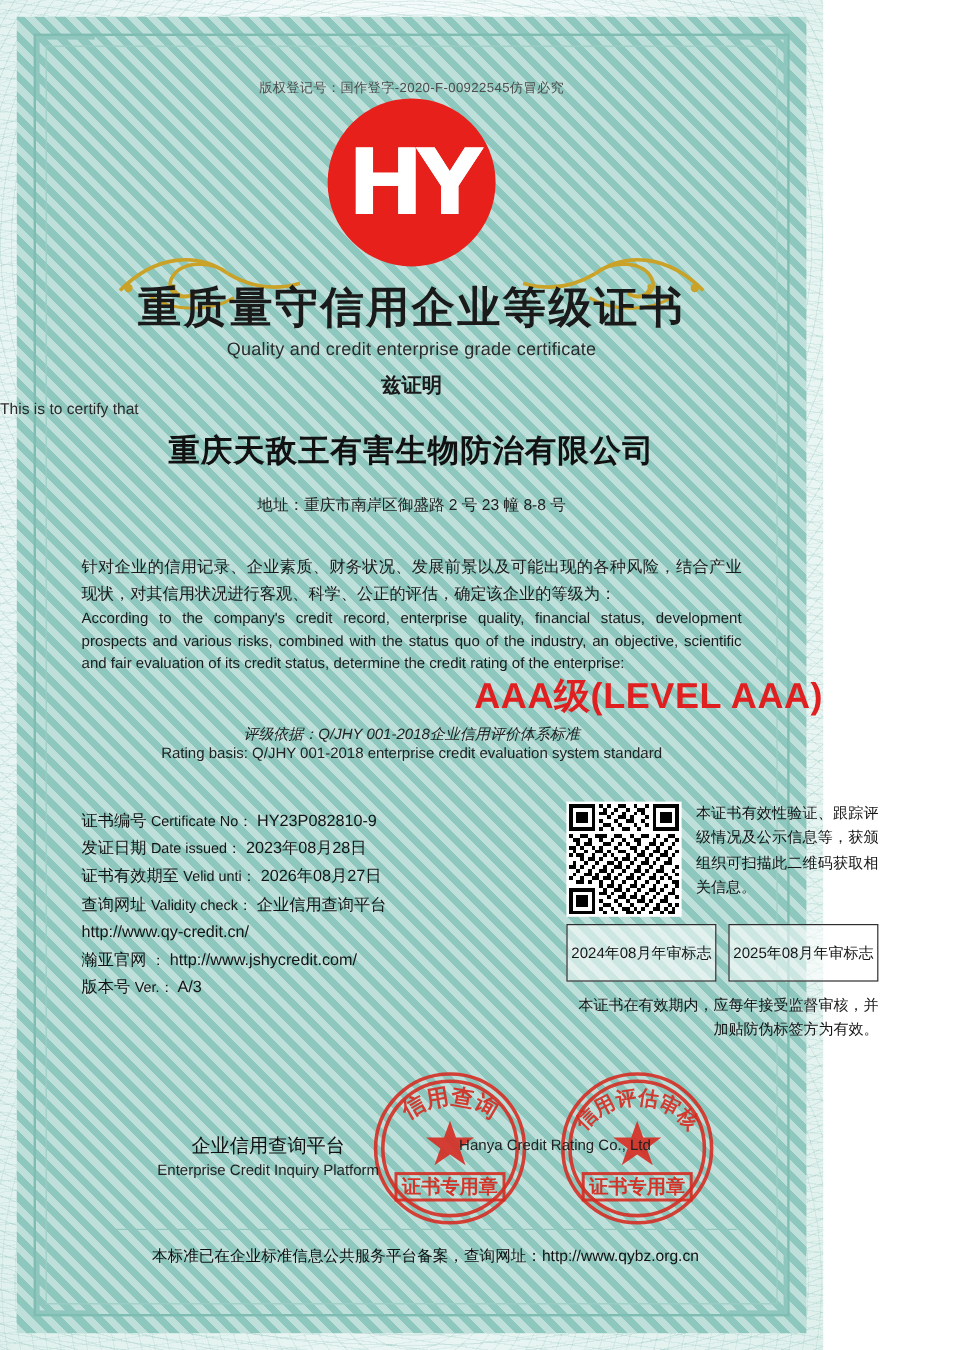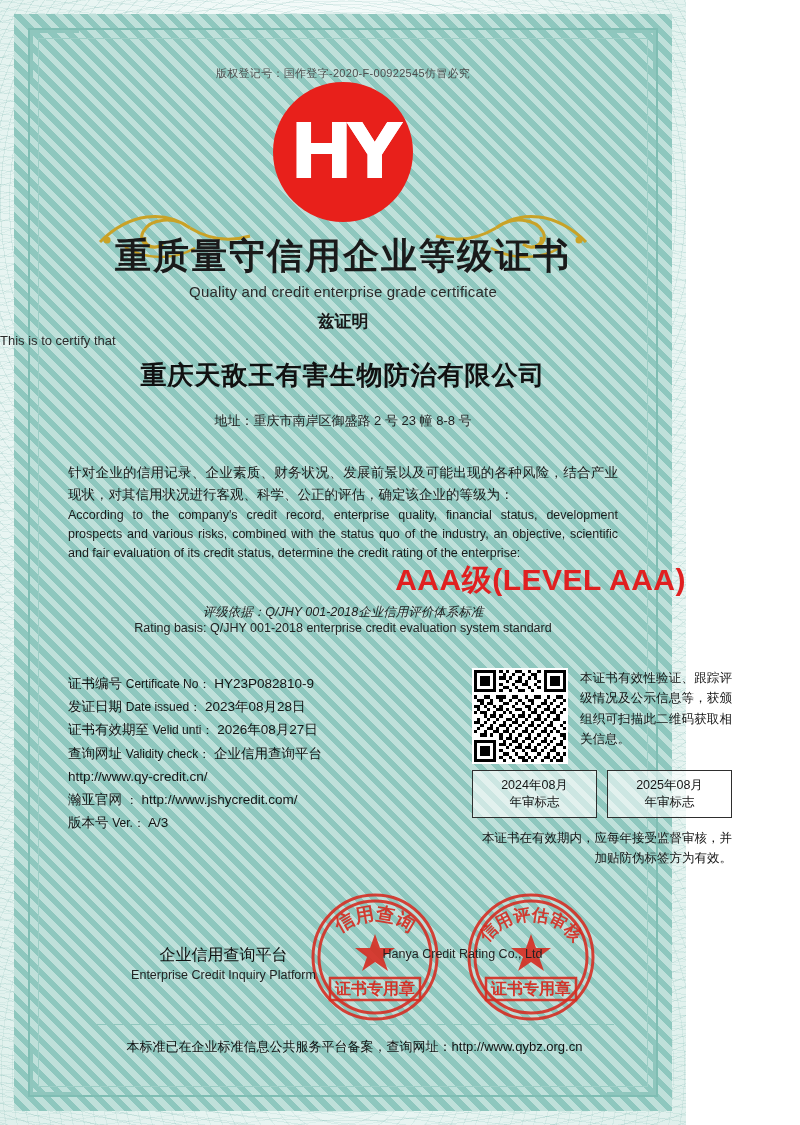--- a/index.html
+++ b/index.html
@@ -153,21 +153,21 @@
   .note-right{
     position:absolute;left:580px;top:668px;width:152px;
     font-size:12.5px;color:#141414;line-height:1.62;text-align:justify;
   }
   .seal-boxes{
     position:absolute;left:472px;top:770px;width:260px;
     display:flex;gap:10px;
   }
   .seal-box{
     width:125px;height:46px;border:1px solid #2e2e2e;background:rgba(255,255,255,.55);
-    display:flex;flex-direction:column;align-items:center;justify-content:center;
+    display:flex;flex-direction:row;align-items:center;justify-content:center;
     font-size:12.5px;color:#141414;line-height:1.35;
   }
   .note-bottom{
     position:absolute;left:472px;top:828px;width:260px;
     font-size:12.5px;color:#141414;line-height:1.6;text-align:right;
   }
 
   
   .stamp{
     position:absolute;width:150px;height:150px;

